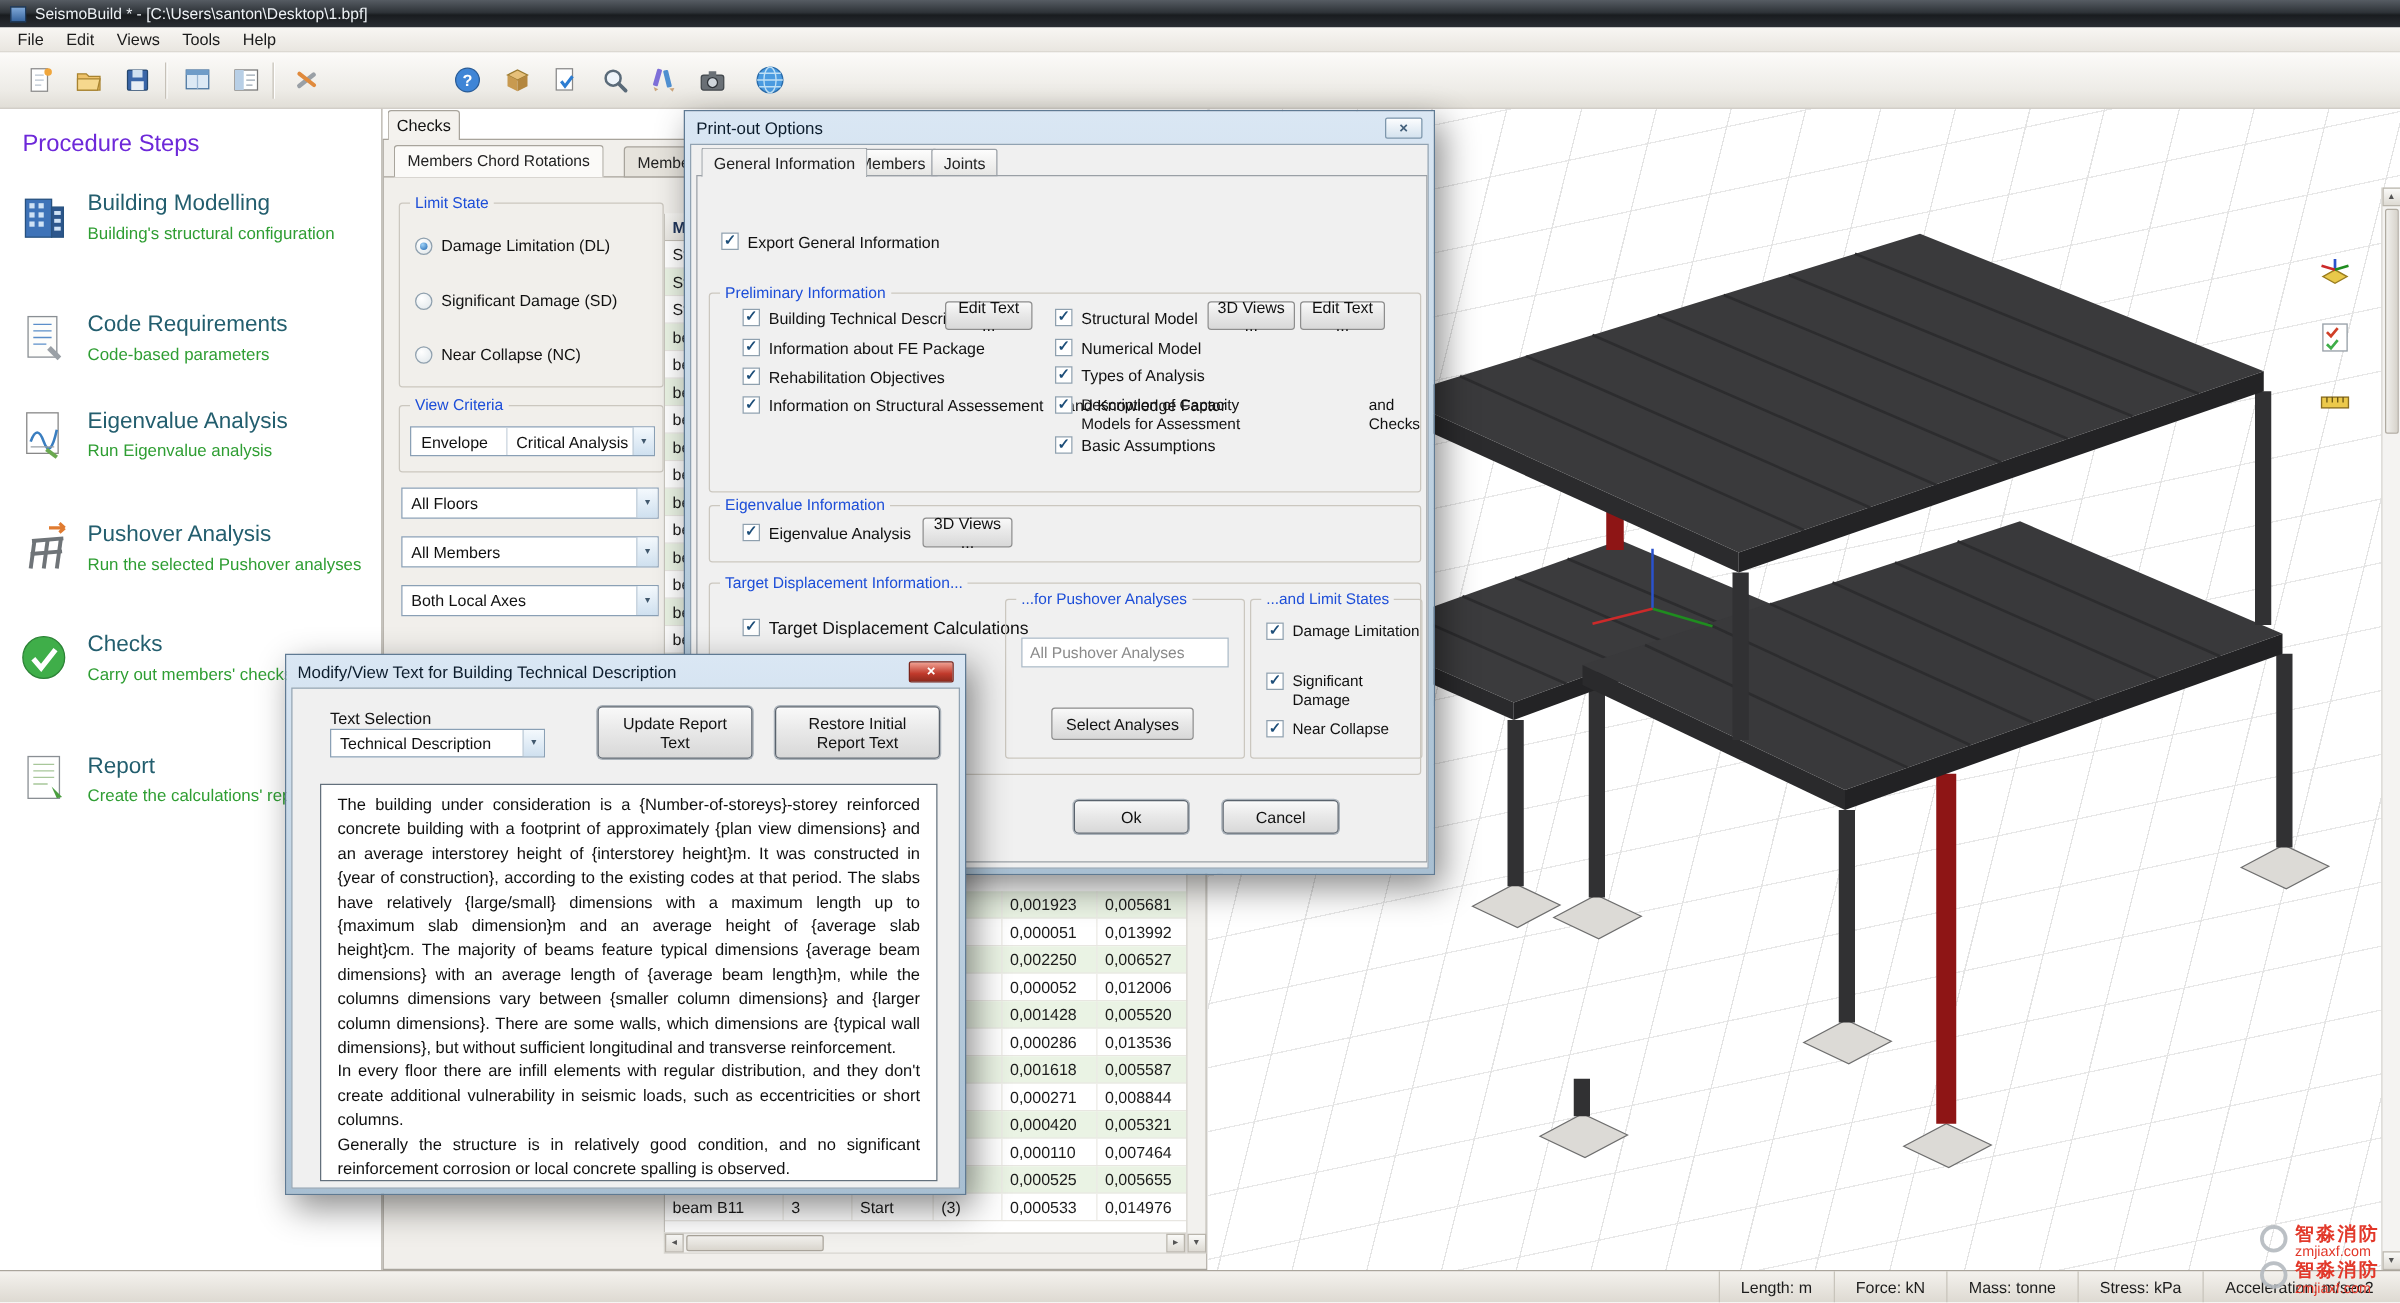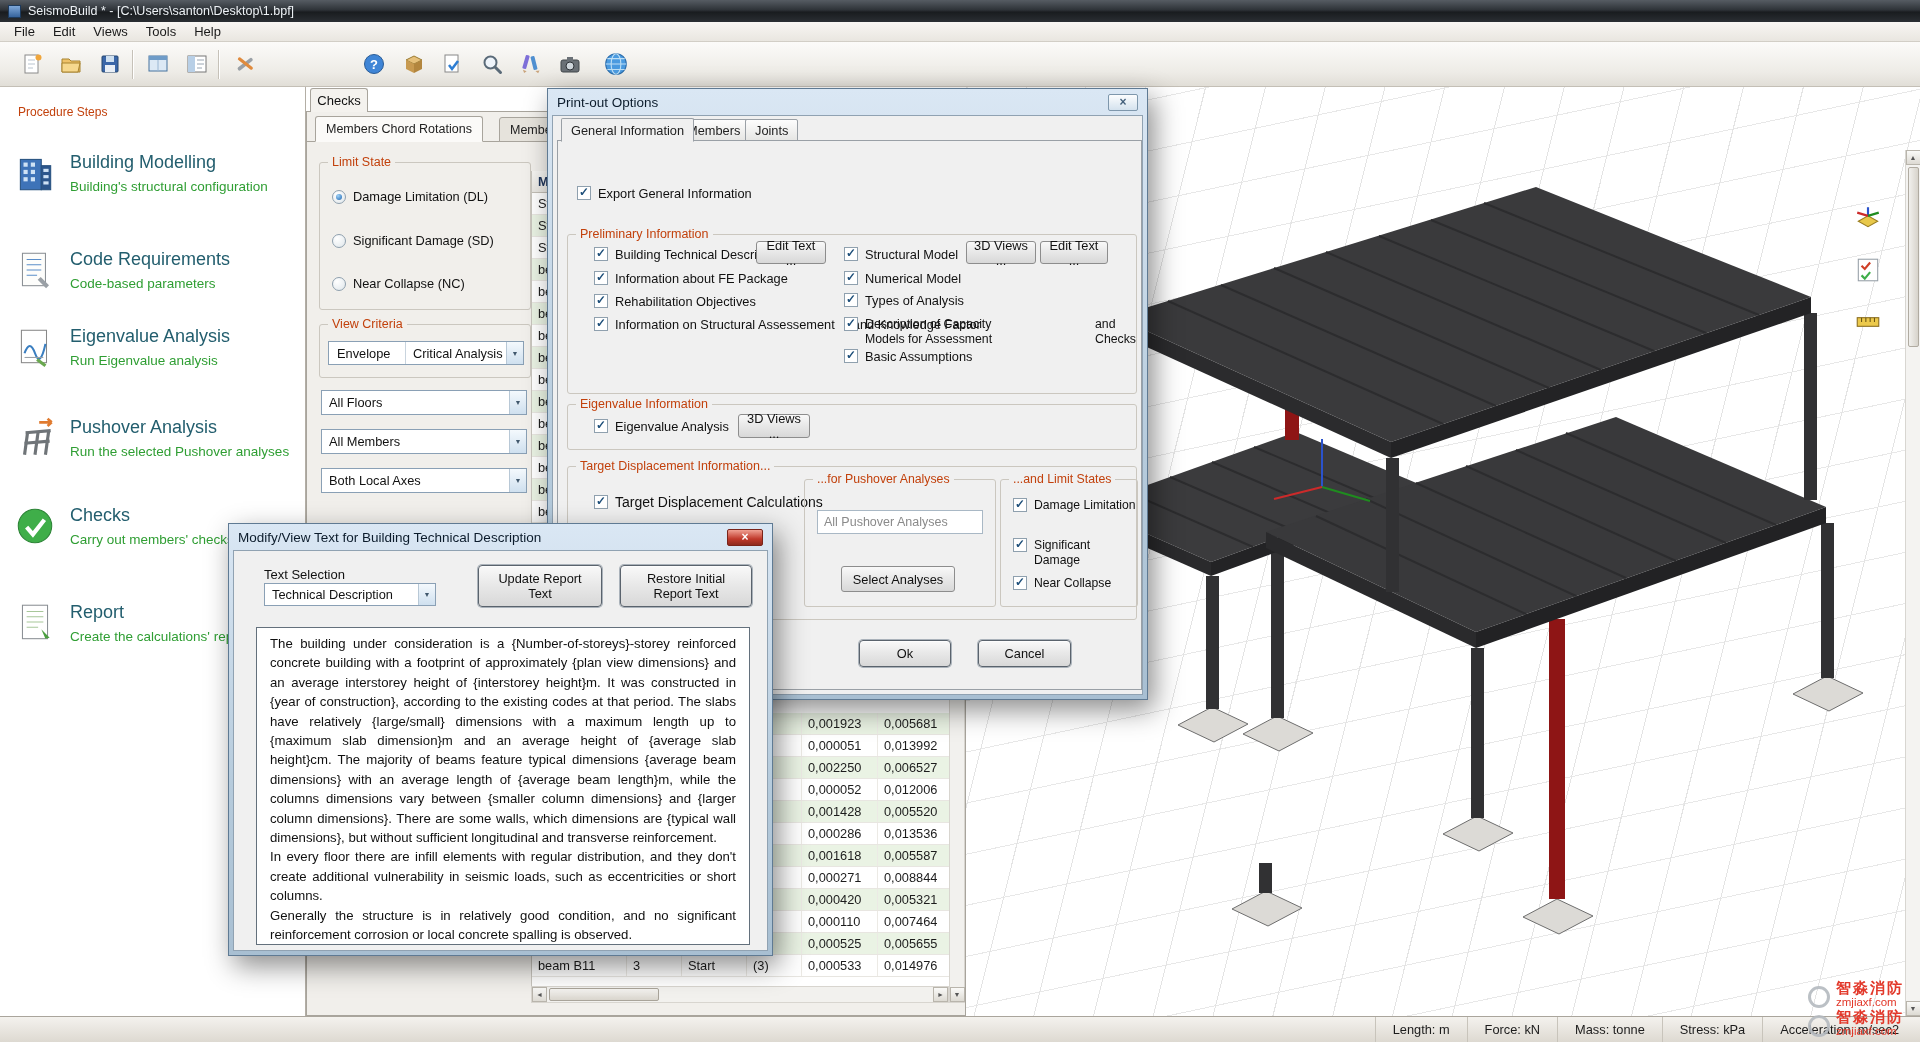--- a/index.html
+++ b/index.html
@@ -24,39 +24,39 @@
     background:linear-gradient(#f8f6f3,#e9e6e0);border-bottom:1px solid #d2cec6;
     display:flex;align-items:center;padding-left:5px;z-index:5}
   .menuitem{padding:1px 9px;font-size:13px;color:#1a1a1a}
   .toolbar{position:absolute;left:0;top:42px;width:1920px;height:45px;
     background:linear-gradient(#fcfbf9,#edebe6 70%,#e1ded7);border-bottom:1px solid #c4bfb6;z-index:5}
   .tbtn{position:absolute;top:5px;width:36px;height:34px;border-radius:3px;display:flex;align-items:center;justify-content:center}
   .tsep{position:absolute;top:8px;width:1px;height:29px;background:#c6c1b8;box-shadow:1px 0 0 #fff}
 
   
   .sidebar{position:absolute;left:0;top:87px;width:306px;height:929px;background:#fff;border-right:1px solid #b3aea5}
-  .proc-heading{position:absolute;left:18px;top:18px;font-size:12px;color:#c2410c}
+  .proc-heading{position:absolute;left:18px;top:18px;font-size:19px;color:#6d28d9}
   .pitem{position:absolute;left:12px;width:288px;height:60px}
   .pitem .picon{position:absolute;left:0;top:0;width:46px;height:46px}
   .pitem .pt{position:absolute;left:58px;top:2px;font-size:18px;color:#235e6e;white-space:nowrap}
   .pitem .ps{position:absolute;left:58px;top:29px;font-size:13.5px;color:#2f9e33;white-space:nowrap}
 
   
   .cpanel{position:absolute;left:306px;top:87px;width:660px;height:929px}
   .outer-tab{position:absolute;left:4px;top:1px;width:58px;height:24px;background:#f4f2ee;border:1px solid #a8a49c;
     border-bottom:none;border-radius:3px 3px 0 0;font-size:13px;display:flex;align-items:center;justify-content:center;z-index:2}
   .pbox{position:absolute;left:0;top:24px;width:660px;height:905px;border:1px solid #a8a49c;background:#f1efeb}
   .itabline{position:absolute;left:0;top:29px;width:658px;height:1px;background:#a8a49c}
   .itab{position:absolute;top:4px;height:26px;padding:0 10px;font-size:12.5px;display:flex;align-items:center;
     border:1px solid #a8a49c;border-radius:3px 3px 0 0;background:#e6e3dc;color:#222;white-space:nowrap;overflow:hidden}
   .itab.active{background:#fbfaf8;border-bottom:1px solid #fbfaf8;z-index:3}
   .itab.inactive{height:25px;top:5px}
 
   .grp{position:absolute;border:1px solid #cbc7bf;border-radius:3px}
-  .grp>.glabel{position:absolute;top:-8px;left:8px;background:#f1efeb;padding:0 4px;font-size:12.5px;color:#c2410c;white-space:nowrap}
+  .grp>.glabel{position:absolute;top:-8px;left:8px;background:#f1efeb;padding:0 4px;font-size:12.5px;color:#1d4ed8;white-space:nowrap}
   .grp.dlgbg>.glabel{background:#f0f0f0}
 
   .radiorow{position:absolute;display:flex;align-items:center;gap:7px;font-size:12.8px;color:#111;white-space:nowrap}
   .radio{width:14px;height:14px;border-radius:50%;border:1px solid #8fa0ae;background:radial-gradient(circle at 35% 30%,#fff,#dfe6ea);position:relative;flex:none}
   .radio.on::after{content:"";position:absolute;left:3px;top:3px;width:6px;height:6px;border-radius:50%;
     background:radial-gradient(circle at 35% 30%,#9fd2f8,#1f66b0)}
 
   .combo{position:absolute;display:flex;background:#fff;border:1px solid #8aa0b5;align-items:center;font-size:12.8px}
   .combo .ctext{flex:1;padding:0 7px;white-space:nowrap;overflow:hidden}
   .carrow{width:17px;align-self:stretch;border-left:1px solid #b8c8d6;background:linear-gradient(#f4f9fd,#cfe0ef);
@@ -98,21 +98,21 @@
   .vpthumb{width:11px;height:180px;margin-top:2px;background:linear-gradient(90deg,#f1f0ed,#d7d3cb);border:1px solid #b0aba1;border-radius:2px}
 
   
   .statusbar{position:absolute;left:0;top:1016px;width:1920px;height:26px;
     background:linear-gradient(#f4f2ee,#ddd9d1);border-top:1px solid #aaa59c;
     display:flex;justify-content:flex-end;align-items:stretch;padding-right:4px;z-index:20}
   .sitem{display:flex;align-items:center;padding:0 17px;border-left:1px solid #c8c4bb;font-size:12.8px;color:#1c1c1c;white-space:nowrap}
 
   
   .watermark{position:absolute;right:16px;bottom:5px;z-index:200;display:flex;flex-direction:column;gap:1px}
-  .wrow{display:flex;align-items:flex-end;gap:6px;justify-content:flex-end}
+  .wrow{display:flex;align-items:flex-start;gap:6px;justify-content:flex-end}
   .wlogo{width:22px;height:22px;border-radius:50%;border:3px solid #b4b9bf;opacity:.9;flex:none}
   .wtxt{display:flex;flex-direction:column;line-height:1.05}
   .wcn{color:#e2382a;font-size:15px;font-weight:bold;letter-spacing:2px}
   .wen{color:#e2382a;font-size:11.5px}
 
   
   .dlg{position:absolute;border:1px solid #5f7a93;border-radius:0;box-shadow:6px 10px 26px rgba(0,0,0,.45);
     background:linear-gradient(#dae7f4,#b6cbdc 60%,#a8bfd2)}
   .dtitle{height:26px;display:flex;align-items:center;padding:0 9px;font-size:13.5px;color:#0c1c2c;gap:8px}
   .dtitle .ttext{flex:1;white-space:nowrap;overflow:hidden}

